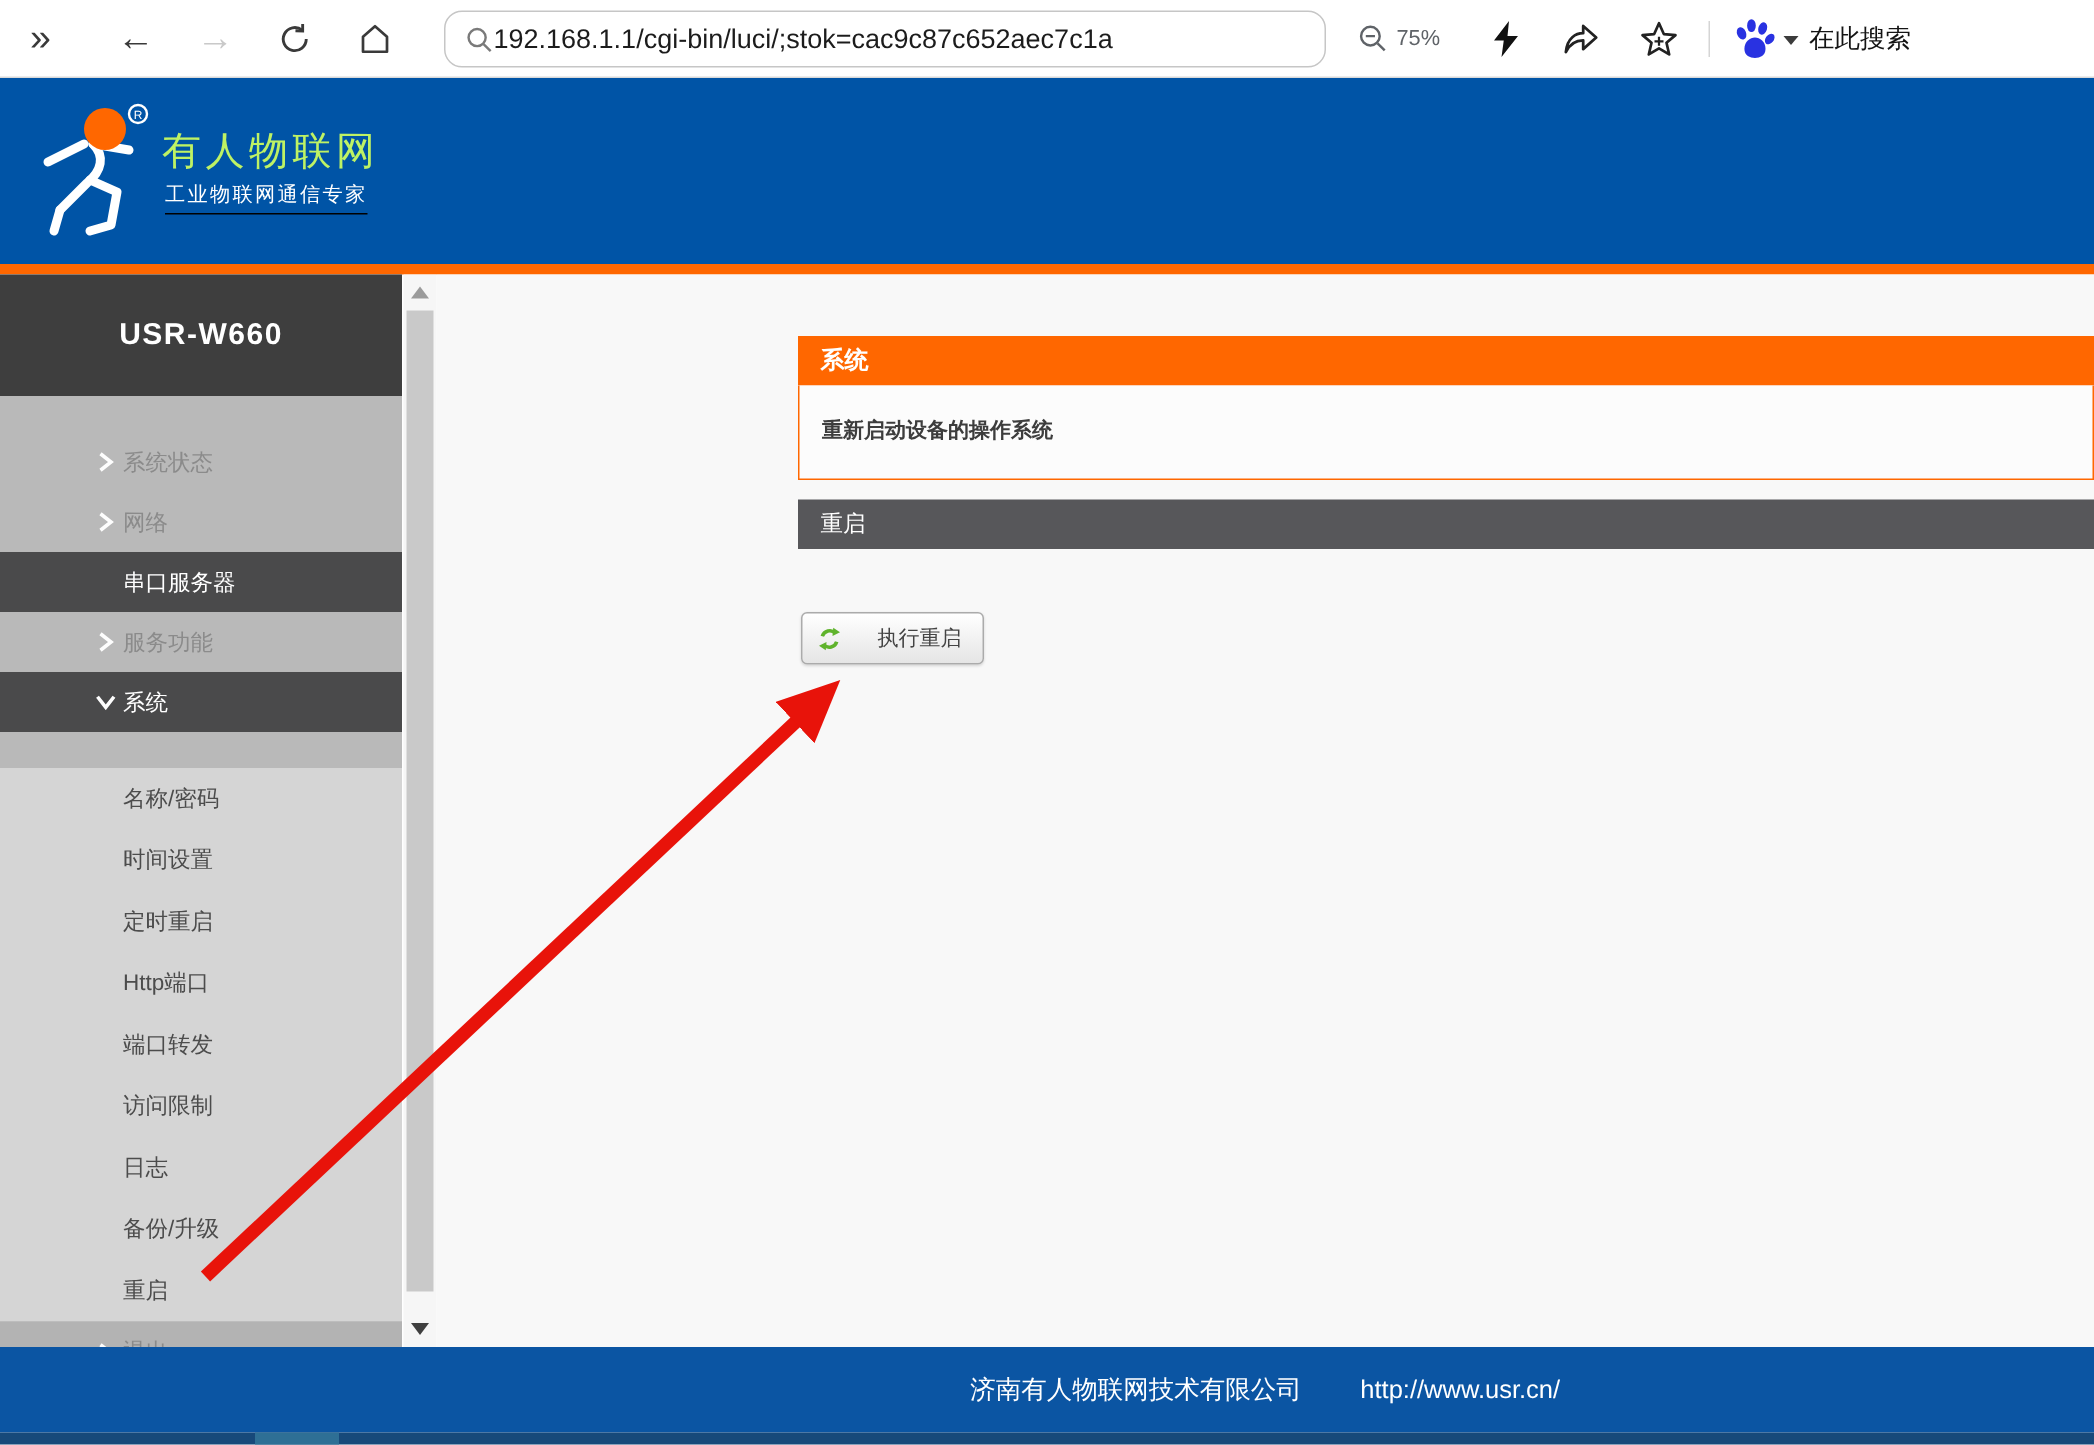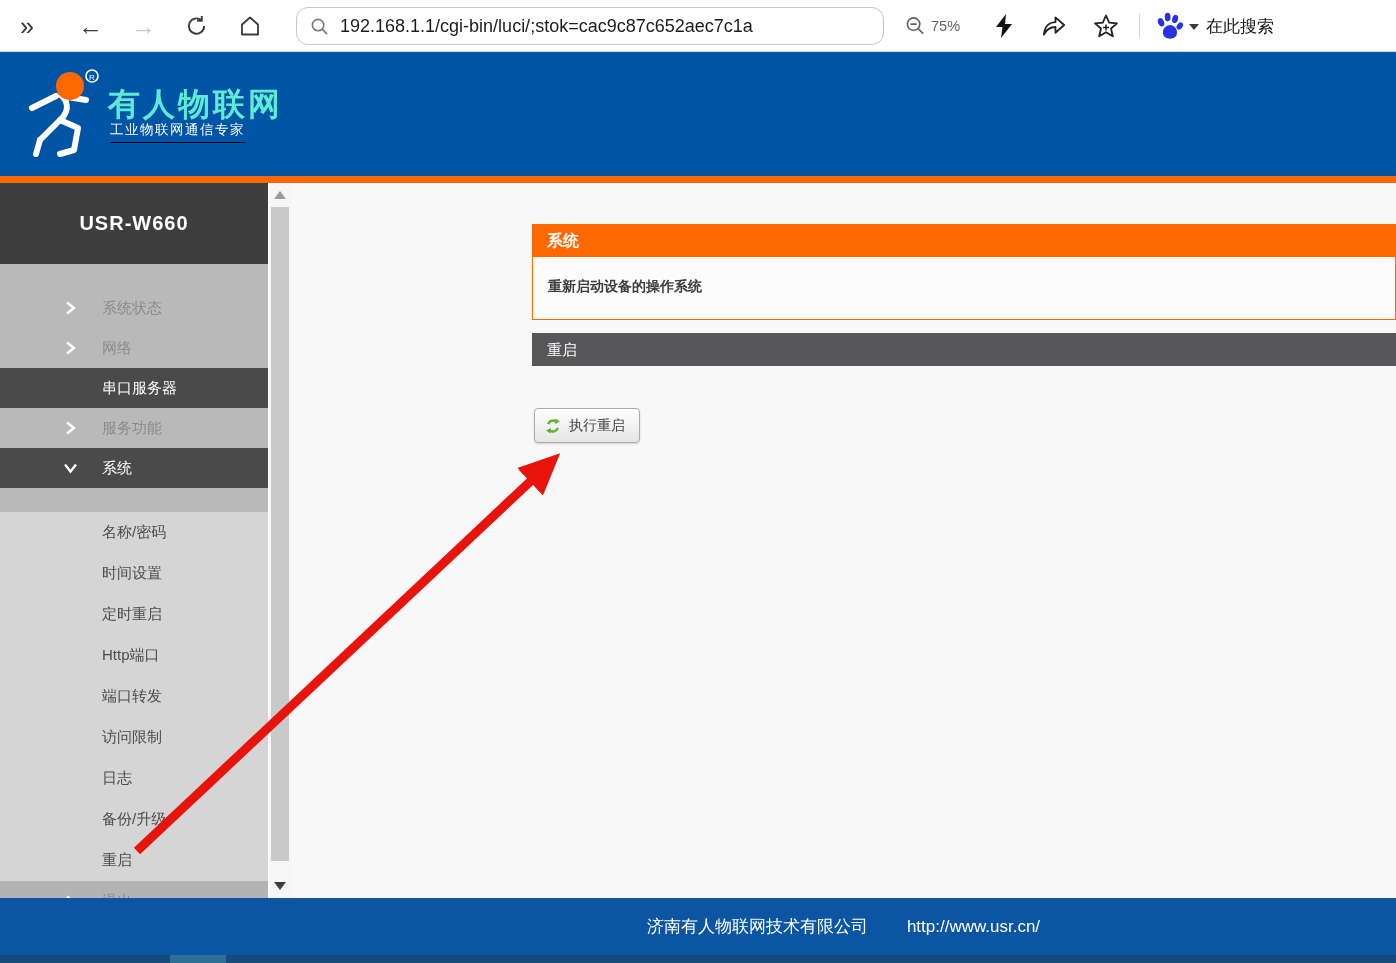--- a/index.html
+++ b/index.html
@@ -12,55 +12,55 @@
   
   .toolbar { position:absolute; top:0; left:0; right:0; height:52px;
              background:#ffffff; border-bottom:1px solid #d9d9d9; z-index:5; }
   .tb { position:absolute; top:50%; transform:translateY(-50%); display:flex;
         align-items:center; justify-content:center; cursor:pointer; }
   .glyph { font-size:25px; color:#3a3a3a; line-height:1; }
   .glyph.dim { color:#c9c9c9; }
   .addr { position:absolute; left:296px; top:7px; width:588px; height:38px;
           border:1.5px solid #c6c6c6; border-radius:12px; background:#fff;
           display:flex; align-items:center; padding-left:13px; }
-  .addr .url-text { font-size:18px; color:#1c1c1c; margin-left:11px; white-space:nowrap;
+  .addr .url-text { font-size:18px; color:#1c1c1c; white-space:nowrap;
                     overflow:hidden; }
   .zoom-label { position:absolute; left:931px; top:50%; transform:translateY(-50%);
                 font-size:14.5px; color:#5f6368; }
   .tb-divider { position:absolute; left:1139px; top:14px; width:1px; height:24px;
                 background:#d5d5d5; }
   .search-here { position:absolute; left:1206px; top:50%; transform:translateY(-50%);
                  font-size:17px; color:#141414; cursor:pointer; white-space:nowrap; }
   .caret-down { position:absolute; left:1189px; top:24px; width:0; height:0;
                 border-left:5px solid transparent; border-right:5px solid transparent;
                 border-top:6px solid #3c3c3c; }
 
   
   .site-header { position:absolute; top:52px; left:0; right:0; height:124px;
                  background:#0054a6; }
   .logo-wrap { position:absolute; left:16px; top:14px; }
-  .brand-title { position:absolute; left:108px; top:31px; color:#5eead4;
-                 font-size:32px; font-weight:bold; letter-spacing:3px; }
+  .brand-title { position:absolute; left:108px; top:31px; color:#bef264;
+                 font-size:26px; font-weight:normal; letter-spacing:3px; }
   .brand-tagline { position:absolute; left:110px; top:69px; color:#fff;
                    font-size:13.5px; letter-spacing:1.5px;
                    border-bottom:1px solid #000000; padding-bottom:3px; }
   .orange-strip { position:absolute; top:176px; left:0; right:0; height:7px;
                   background:#ff6700; }
 
   
   .sidebar { position:absolute; top:183px; left:0; width:268px; height:715px;
              background:#b9b9b9; }
   .device-title { height:81px; background:#3e3e3e; color:#fff; font-size:20px;
                   letter-spacing:1px; display:flex; align-items:center;
                   justify-content:center;font-weight:bold; }
   .nav-pad { height:24px; }
   .nav-row { position:relative; height:40px; display:flex; align-items:center;
              font-size:15px; color:#8b8b8b; cursor:pointer; }
   .nav-row .chev { position:absolute; left:65px; top:50%; transform:translateY(-50%); }
-  .nav-row .lbl { position:absolute; left:102px; white-space:nowrap; }
+  .nav-row .lbl { position:absolute; left:82px; white-space:nowrap; }
   .nav-row.active { background:#4a4a4b; color:#fff; }
   .submenu { background:#d5d5d5;margin-top:24px; }
   .submenu .nav-row { height:41px; color:#4c4c4c; }
   .exit-row { background:#b3b3b3; height:41px; }
 
   
   .sscroll { position:absolute; left:269px; top:183px; width:22px; height:715px;
              background:#f6f6f6; }
   .sb-up { position:absolute; top:8px; left:5px; width:0; height:0; cursor:pointer;
            border-left:6px solid transparent; border-right:6px solid transparent;
@@ -80,21 +80,21 @@
   .sec-desc { position:absolute; left:532px; right:0; top:257px; height:63px;
               background:#fcfcfc; border:1px solid #ff6700; border-top:none;
               font-size:14px; color:#3d3d3d; padding:21px 0 0 15px;font-weight:bold; }
   .sub-header { position:absolute; left:532px; right:0; top:333px; height:33px;
                 background:#57575a; color:#fff; font-size:15px; font-weight:500;
                 line-height:33px; padding-left:15px; }
   .reboot-btn { position:absolute; left:534px; top:408px; height:35px; min-width:104px;
                 border:1px solid #ababab; border-radius:4px;
                 background:linear-gradient(#ffffff,#e5e5e5);
                 box-shadow:0 1px 2px rgba(0,0,0,.15);
-                display:flex; align-items:center; gap:8px; padding:0 14px 0 10px;
+                display:flex; align-items:center; gap:24px; padding:0 14px 0 10px;
                 font-size:14px; color:#444; cursor:pointer; }
 
   
   .annotation { position:absolute; top:0; left:0; z-index:40; pointer-events:none; }
 
   
   .footer { position:absolute; top:898px; left:0; right:0; height:57px; background:#0b55a3; }
   .footer-inner { margin-left:291px; height:100%; display:flex; align-items:center;
                   justify-content:center; gap:39px; color:#fff; font-weight:normal;
                   font-size:17px; }

